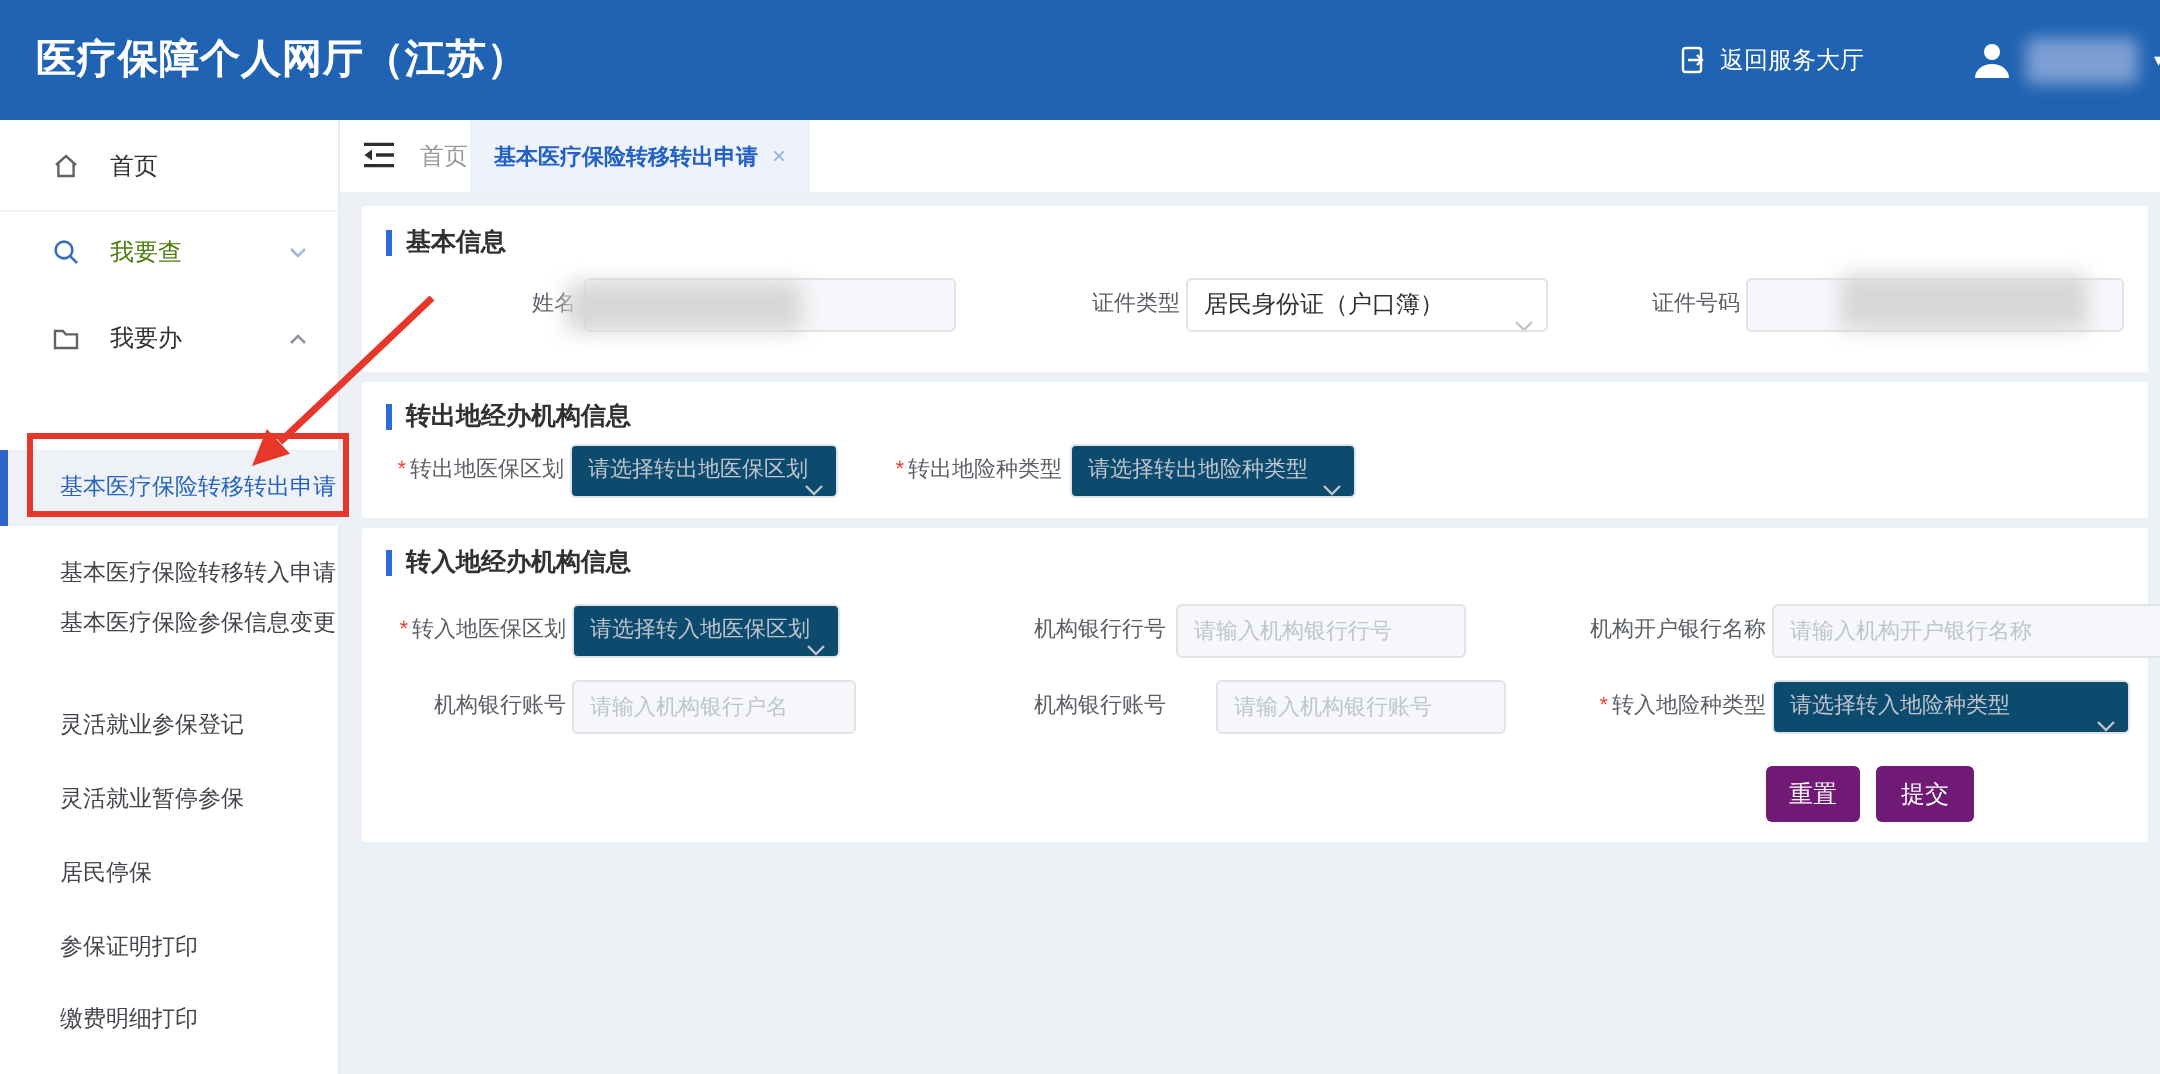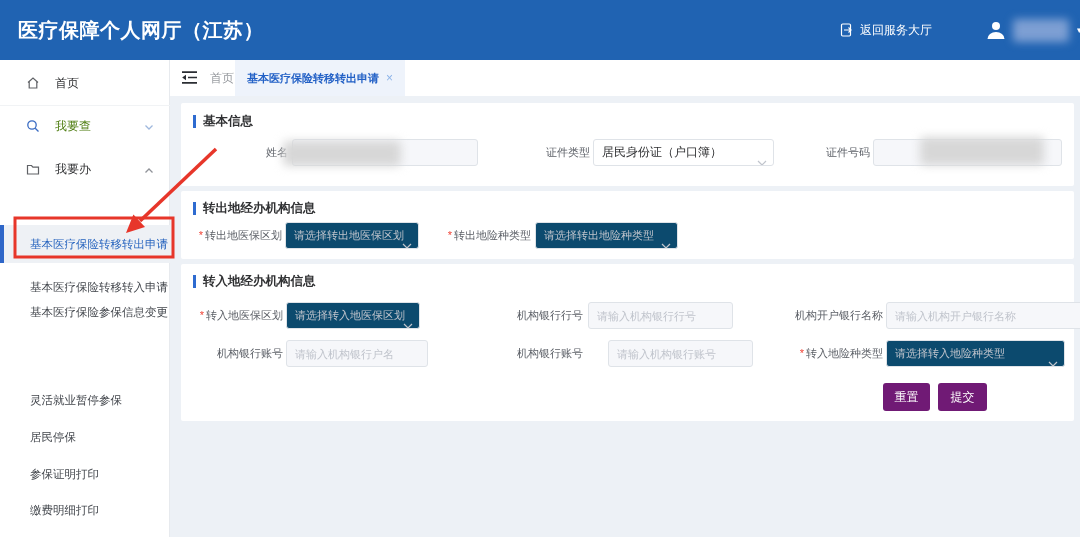--- a/index.html
+++ b/index.html
@@ -131,20 +131,21 @@
         </svg>
     </span>
   </div>
 
   <div class="active-band"></div>
   <div class="active-bar"></div>
 
   <div class="sub-item active" style="top:174px;">基本医疗保险转移转出申请</div>
   <div class="sub-item" style="top:217px;">基本医疗保险转移转入申请</div>
   <div class="sub-item" style="top:242px;">基本医疗保险参保信息变更</div>
+  <div class="sub-item" style="top:293px;">灵活就业参保登记</div>
   <div class="sub-item" style="top:330px;">灵活就业暂停参保</div>
   <div class="sub-item" style="top:367px;">居民停保</div>
   <div class="sub-item" style="top:404px;">参保证明打印</div>
   <div class="sub-item" style="top:440px;">缴费明细打印</div>
 </div>
 
 <div class="tabbar">
   <span class="collapse-icon">
     <svg width="17" height="15" viewBox="0 0 17 15">
       <path d="M1 2.2 H16 M7 7.5 H16 M1 12.8 H16" stroke="#2b2e33" stroke-width="1.7"></path>

